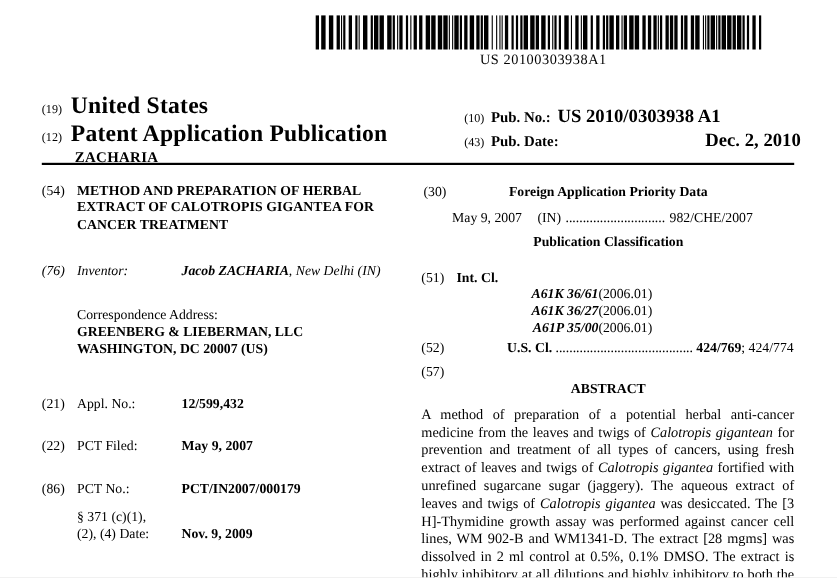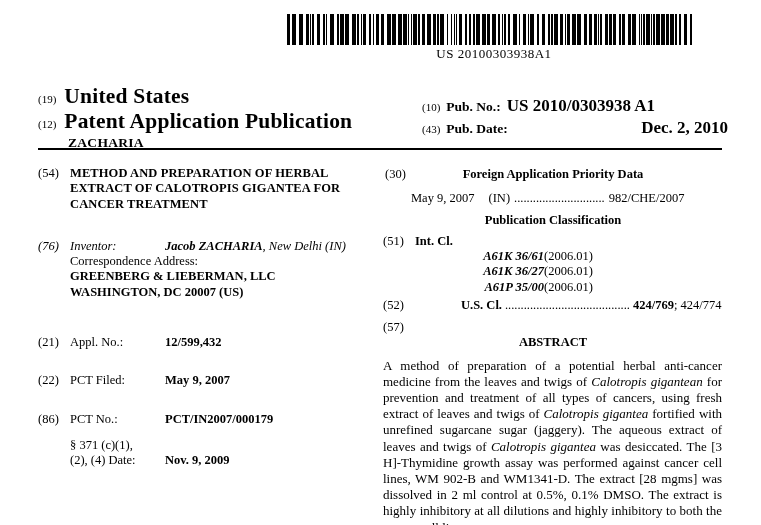--- a/index.html
+++ b/index.html
@@ -43,35 +43,35 @@
   .row { display: flex; }
   .num-col { flex: 0 0 32px; }
   .lbl-col { flex: 0 0 95px; }
   .val-col { flex: 1 1 auto; }
   .b { font-weight: bold; }
   .bi { font-weight: bold; font-style: italic; }
 
   .title-row { margin-top: 6px; }
   .title-text { font-weight: bold; width: 285px; letter-spacing: 0.1px; }
   .inventor-row { margin-top: 27px; font-style: italic; }
-  .corr-block { }
+  .corr-block { margin-top: 25px; }
   .appl-row { margin-top: 35px; }
   .pctfiled-row { margin-top: 23px; }
   .pctno-row { margin-top: 24px; }
   .s371-row { margin-top: 10px; align-items: flex-end; }
 
   
   .center { text-align: center; }
   .sec-head { font-weight: bold; }
   .r30 { position: relative; margin-top: 7px; }
   .r30 .ref-abs { position: absolute; left: 2px; top: 0; font-size: 12.5px; }
   .priority-line { margin-top: 9px; display: flex; white-space: nowrap; padding-left: 28px; }
   .priority-line .dots { overflow: hidden; margin: 0 4px; }
   .pubclass-head { margin-top: 6px; }
-  .intcl-row { margin-top: 6px; }
+  .intcl-row { margin-top: 17px; }
   .intcl-entry { display: flex; padding-left: 36px; text-align: right; }
   .intcl-code { flex: 0 0 125px; }
   .uscl-row { margin-top: 3px; gap: 46px; }
   .uscl-line { display: flex; white-space: nowrap; }
   .uscl-line .dots { overflow: hidden; margin: 0 3px; }
   .r57 { position: relative; margin-top: 7px; }
   .abstract-para {
     margin-top: 7px;
     font-size: 13px;
     line-height: 16.2px;

